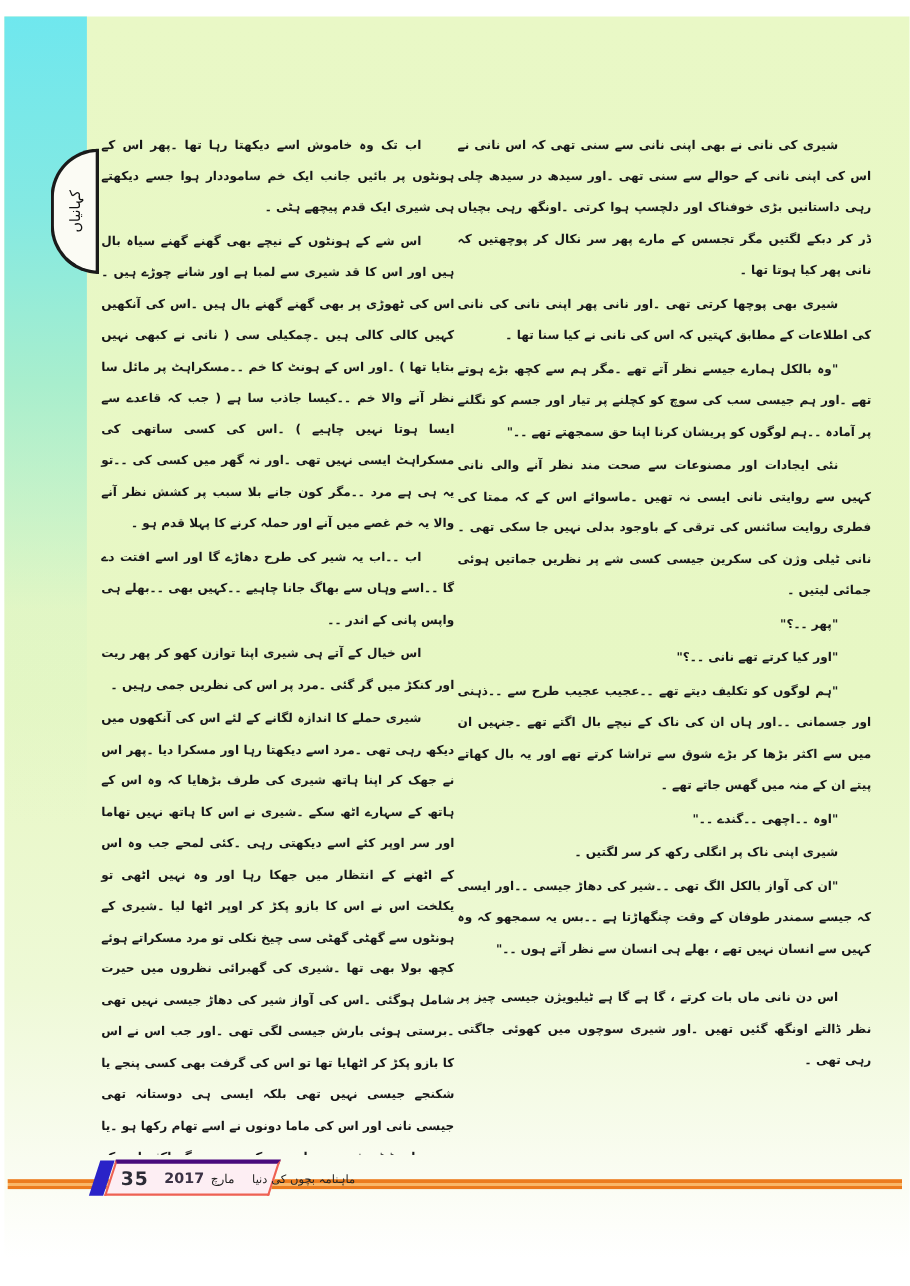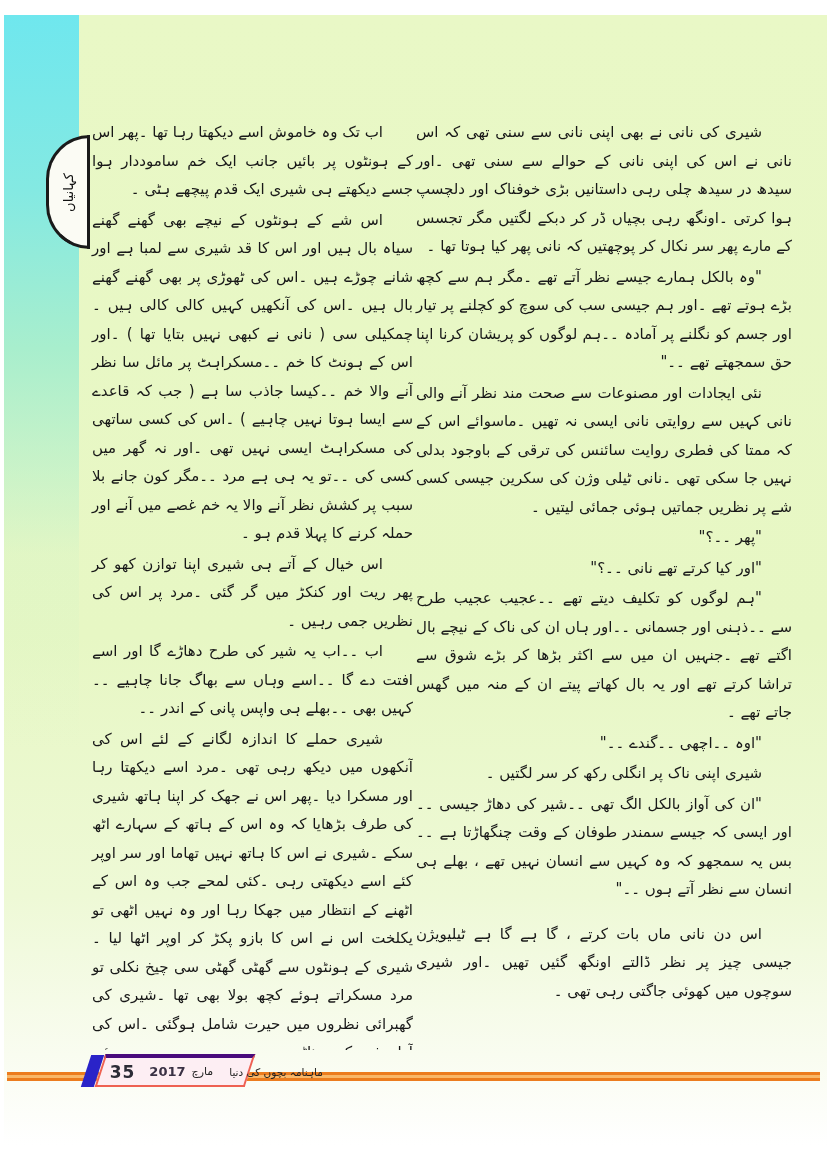--- a/index.html
+++ b/index.html
@@ -29,22 +29,22 @@
     font-size:13px;color:#111;letter-spacing:0.5px;
   }
   
   .col{
     position:absolute;top:118px;height:932px;overflow:hidden;
     direction:rtl;color:#181818;
   }
   .col-right{left:400px;width:392px;}
   .col-left{left:76px;width:337px;}
   .para{
-    margin:0 0 2px 16px;font-size:15px;line-height:28.5px;
-    text-align:justify;text-indent:30px;
+    margin:0 0 2px 16px;font-size:11px;line-height:28.5px;
+    text-align:justify;text-indent:30px;font-weight:bold;
   }
   .para.gap{margin-top:16px;}
   
   .rule{
     position:absolute;left:7px;top:1072px;width:813px;height:9px;
     background:linear-gradient(180deg,#ec7c1e 0 3px,#f9b768 3px 6px,#ec7c1e 6px 9px);
   }
   
   .badge-blue{
     position:absolute;left:86px;top:1055px;width:13px;height:32px;
@@ -69,35 +69,36 @@
 <div class="sheet">
   <div class="strip"></div>
 </div>
 
 <div class="tab">
   <span class="tab-label">کہانیاں</span>
 </div>
 
 <div class="col col-right">
     <p class="para">شیری کی نانی نے بھی اپنی نانی سے سنی تھی کہ اس نانی نے اس کی اپنی نانی کے حوالے سے سنی تھی ۔اور سیدھ در سیدھ چلی رہی داستانیں بڑی خوفناک اور دلچسپ ہوا کرتی ۔اونگھ رہی بچیاں ڈر کر دبکے لگتیں مگر تجسس کے مارے پھر سر نکال کر پوچھتیں کہ نانی پھر کیا ہوتا تھا ۔</p>
+    <p class="para">شیری بھی پوچھا کرتی تھی ۔اور نانی پھر اپنی نانی کی نانی کی اطلاعات کے مطابق کہتیں کہ اس کی نانی نے کیا سنا تھا ۔</p>
     <p class="para">"وہ بالکل ہمارے جیسے نظر آتے تھے ۔مگر ہم سے کچھ بڑے ہوتے تھے ۔اور ہم جیسی سب کی سوچ کو کچلنے پر تیار اور جسم کو نگلنے پر آمادہ ۔۔ہم لوگوں کو پریشان کرنا اپنا حق سمجھتے تھے ۔۔"</p>
     <p class="para">نئی ایجادات اور مصنوعات سے صحت مند نظر آنے والی نانی کہیں سے روایتی نانی ایسی نہ تھیں ۔ماسوائے اس کے کہ ممتا کی فطری روایت سائنس کی ترقی کے باوجود بدلی نہیں جا سکی تھی ۔نانی ٹیلی وژن کی سکرین جیسی کسی شے پر نظریں جماتیں ہوئی جمائی لیتیں ۔</p>
     <p class="para">"پھر ۔۔؟"</p>
     <p class="para">"اور کیا کرتے تھے نانی ۔۔؟"</p>
     <p class="para">"ہم لوگوں کو تکلیف دیتے تھے ۔۔عجیب عجیب طرح سے ۔۔ذہنی اور جسمانی ۔۔اور ہاں ان کی ناک کے نیچے بال اگتے تھے ۔جنہیں ان میں سے اکثر بڑھا کر بڑے شوق سے تراشا کرتے تھے اور یہ بال کھاتے پیتے ان کے منہ میں گھس جاتے تھے ۔</p>
     <p class="para">"اوہ ۔۔اچھی ۔۔گندے ۔۔"</p>
     <p class="para">شیری اپنی ناک پر انگلی رکھ کر سر لگتیں ۔</p>
     <p class="para">"ان کی آواز بالکل الگ تھی ۔۔شیر کی دھاڑ جیسی ۔۔اور ایسی کہ جیسے سمندر طوفان کے وقت چنگھاڑتا ہے ۔۔بس یہ سمجھو کہ وہ کہیں سے انسان نہیں تھے ، بھلے ہی انسان سے نظر آتے ہوں ۔۔"</p>
     <p class="para gap">اس دن نانی ماں بات کرتے ، گا ہے گا ہے ٹیلیویژن جیسی چیز پر نظر ڈالتے اونگھ گئیں تھیں ۔اور شیری سوچوں میں کھوئی جاگتی رہی تھی ۔</p>
   </div>
 <div class="col col-left">
     <p class="para">اب تک وہ خاموش اسے دیکھتا رہا تھا ۔پھر اس کے ہونٹوں پر بائیں جانب ایک خم ساموددار ہوا جسے دیکھتے ہی شیری ایک قدم پیچھے ہٹی ۔</p>
     <p class="para">اس شے کے ہونٹوں کے نیچے بھی گھنے گھنے سیاہ بال ہیں اور اس کا قد شیری سے لمبا ہے اور شانے چوڑے ہیں ۔اس کی ٹھوڑی پر بھی گھنے گھنے بال ہیں ۔اس کی آنکھیں کہیں کالی کالی ہیں ۔چمکیلی سی ( نانی نے کبھی نہیں بتایا تھا ) ۔اور اس کے ہونٹ کا خم ۔۔مسکراہٹ پر مائل سا نظر آنے والا خم ۔۔کیسا جاذب سا ہے ( جب کہ قاعدے سے ایسا ہوتا نہیں چاہیے ) ۔اس کی کسی ساتھی کی مسکراہٹ ایسی نہیں تھی ۔اور نہ گھر میں کسی کی ۔۔تو یہ ہی ہے مرد ۔۔مگر کون جانے بلا سبب پر کشش نظر آنے والا یہ خم غصے میں آنے اور حملہ کرنے کا پہلا قدم ہو ۔</p>
+    <p class="para">اب ۔۔اب یہ شیر کی طرح دھاڑے گا اور اسے افتت دے گا ۔۔اسے وہاں سے بھاگ جانا چاہیے ۔۔کہیں بھی ۔۔بھلے ہی واپس پانی کے اندر ۔۔</p>
     <p class="para">اس خیال کے آتے ہی شیری اپنا توازن کھو کر پھر ریت اور کنکڑ میں گر گئی ۔مرد پر اس کی نظریں جمی رہیں ۔</p>
-    <p class="para">اب ۔۔اب یہ شیر کی طرح دھاڑے گا اور اسے افتت دے گا ۔۔اسے وہاں سے بھاگ جانا چاہیے ۔۔کہیں بھی ۔۔بھلے ہی واپس پانی کے اندر ۔۔</p>
     <p class="para">شیری حملے کا اندازہ لگانے کے لئے اس کی آنکھوں میں دیکھ رہی تھی ۔مرد اسے دیکھتا رہا اور مسکرا دیا ۔پھر اس نے جھک کر اپنا ہاتھ شیری کی طرف بڑھایا کہ وہ اس کے ہاتھ کے سہارے اٹھ سکے ۔شیری نے اس کا ہاتھ نہیں تھاما اور سر اوپر کئے اسے دیکھتی رہی ۔کئی لمحے جب وہ اس کے اٹھنے کے انتظار میں جھکا رہا اور وہ نہیں اٹھی تو یکلخت اس نے اس کا بازو پکڑ کر اوپر اٹھا لیا ۔شیری کے ہونٹوں سے گھٹی گھٹی سی چیخ نکلی تو مرد مسکراتے ہوئے کچھ بولا بھی تھا ۔شیری کی گھبرائی نظروں میں حیرت شامل ہوگئی ۔اس کی آواز شیر کی دھاڑ جیسی نہیں تھی ۔برستی ہوئی بارش جیسی لگی تھی ۔اور جب اس نے اس کا بازو پکڑ کر اٹھایا تھا تو اس کی گرفت بھی کسی پنجے یا شکنجے جیسی نہیں تھی بلکہ ایسی ہی دوستانہ تھی جیسی نانی اور اس کی ماما دونوں نے اسے تھام رکھا ہو ۔یا جیسے انسٹیٹیوٹ میں ساتھیوں کی تھی ۔مگر اکثر اس کے ساتھ رہنے والی کچھ بھاری جثے کی ساتا جیسی کہیں سے نہ تھی ۔ساتا کی دبلی انگلیاں اس کے بازو میں پیوست سی ہو جاتی تھیں ۔مگر مرد کے ہاتھوں کی انگلیوں کی مضبوطی کے سہارے اٹھتے وقت شیری کی ذرا بھی طاقت نہیں لگی تھی ۔</p>
   </div>
 
 <div class="rule"></div>
 <div class="badge-blue"></div>
 <div class="badge">
   <div class="unskew">
     <span class="page-num">35</span>
     <span class="year">2017</span>
     <span class="month">مارچ</span>

